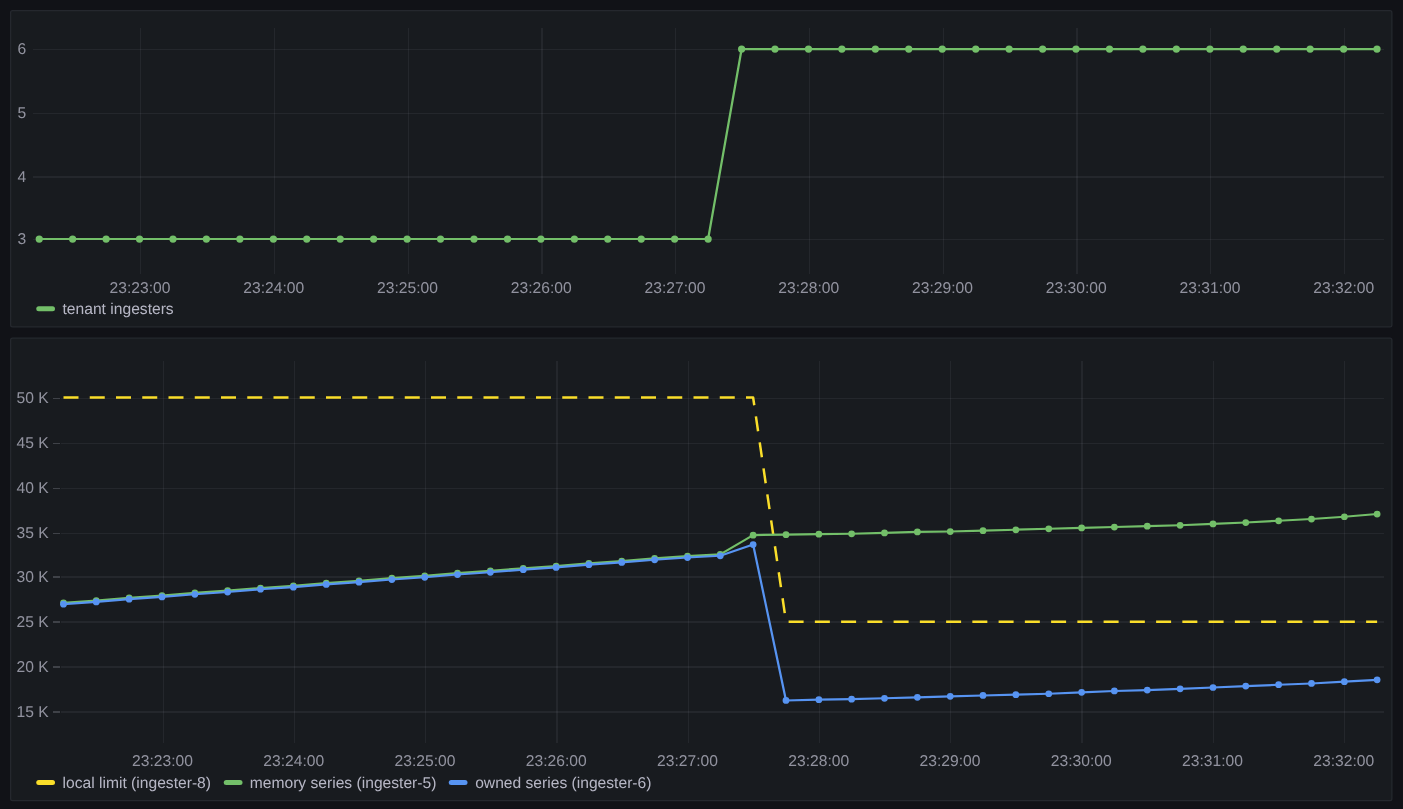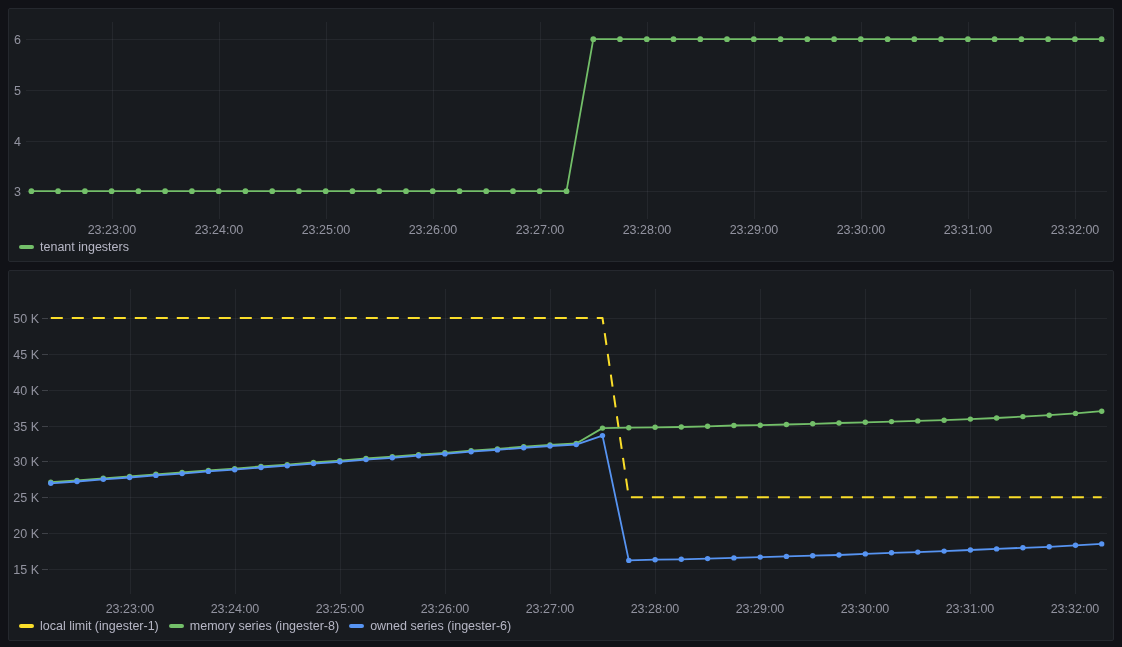--- a/index.html
+++ b/index.html
@@ -14,21 +14,21 @@
   .panel {
     position: absolute;
     background: var(--panel-bg, #181b1f);
     border: 1px solid var(--panel-border, #24272e);
     border-radius: 2px;
     box-sizing: content-box;
   }
   .panel svg { display: block; }
   .legend {
     position: absolute;
-    left: 10px;
+    left: 20px;
     bottom: 6px;
     display: flex;
     flex-direction: row;
     align-items: flex-end;
     gap: 10px;
     white-space: nowrap;
   }
   .legend-item {
     display: inline-flex;
     align-items: center;
@@ -287,24 +287,24 @@
         <circle cx="987.6" cy="277.9" r="2.7" fill="#5794F2"></circle>
         <circle cx="1013.9" cy="276.8" r="2.7" fill="#5794F2"></circle>
         <circle cx="1040.2" cy="275.8" r="2.7" fill="#5794F2"></circle>
         <circle cx="1066.5" cy="274.3" r="2.7" fill="#5794F2"></circle>
         <circle cx="1092.7" cy="272.9" r="2.7" fill="#5794F2"></circle>
       </g>
     </svg>
   <div class="legend">
       <div class="legend-item">
         <span class="legend-swatch" style="background: rgb(250, 222, 42);"></span>
-        <span class="legend-label">local limit (ingester-1)</span>
+        <span class="legend-label">local limit (ingester-8)</span>
       </div>
       <div class="legend-item">
         <span class="legend-swatch" style="background: rgb(115, 191, 105);"></span>
-        <span class="legend-label">memory series (ingester-8)</span>
+        <span class="legend-label">memory series (ingester-5)</span>
       </div>
       <div class="legend-item">
         <span class="legend-swatch" style="background: rgb(87, 148, 242);"></span>
         <span class="legend-label">owned series (ingester-6)</span>
       </div>
     </div>
 </div>
 
 </body></html>

